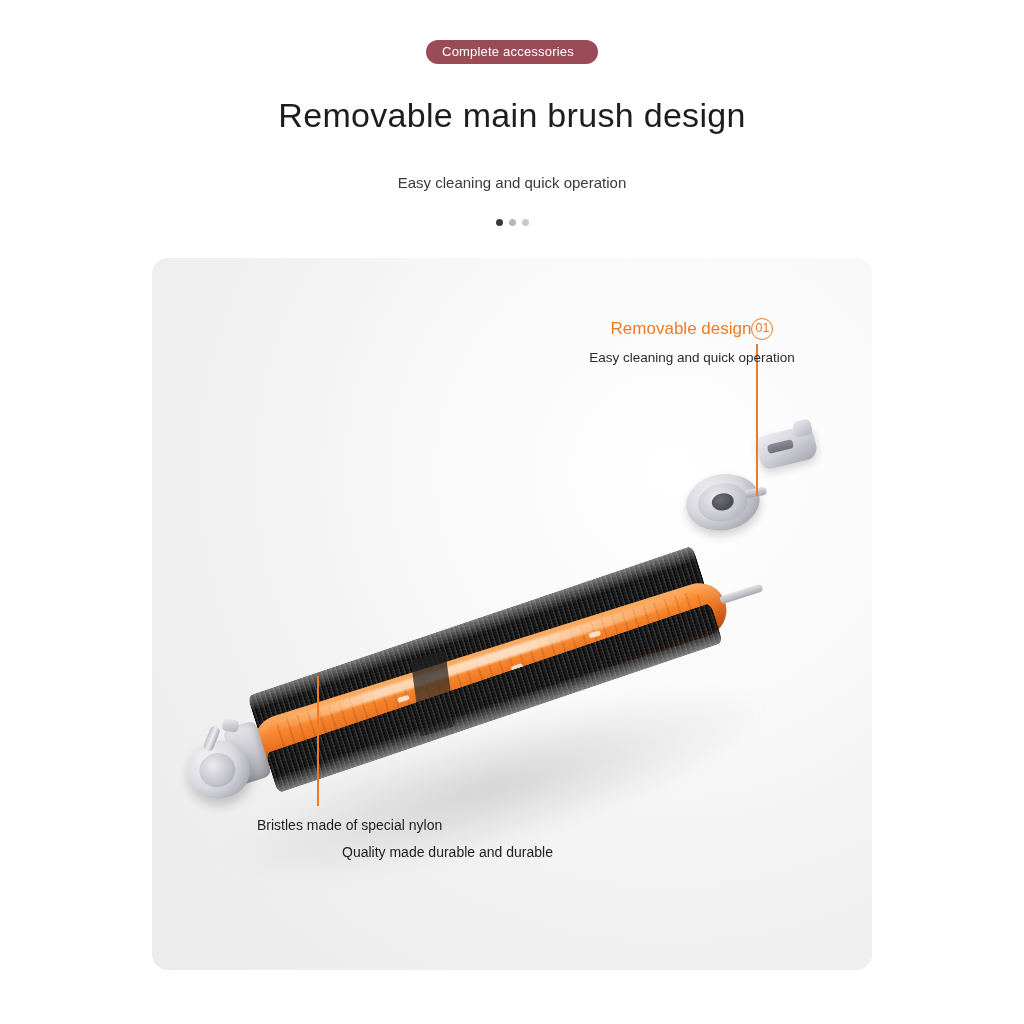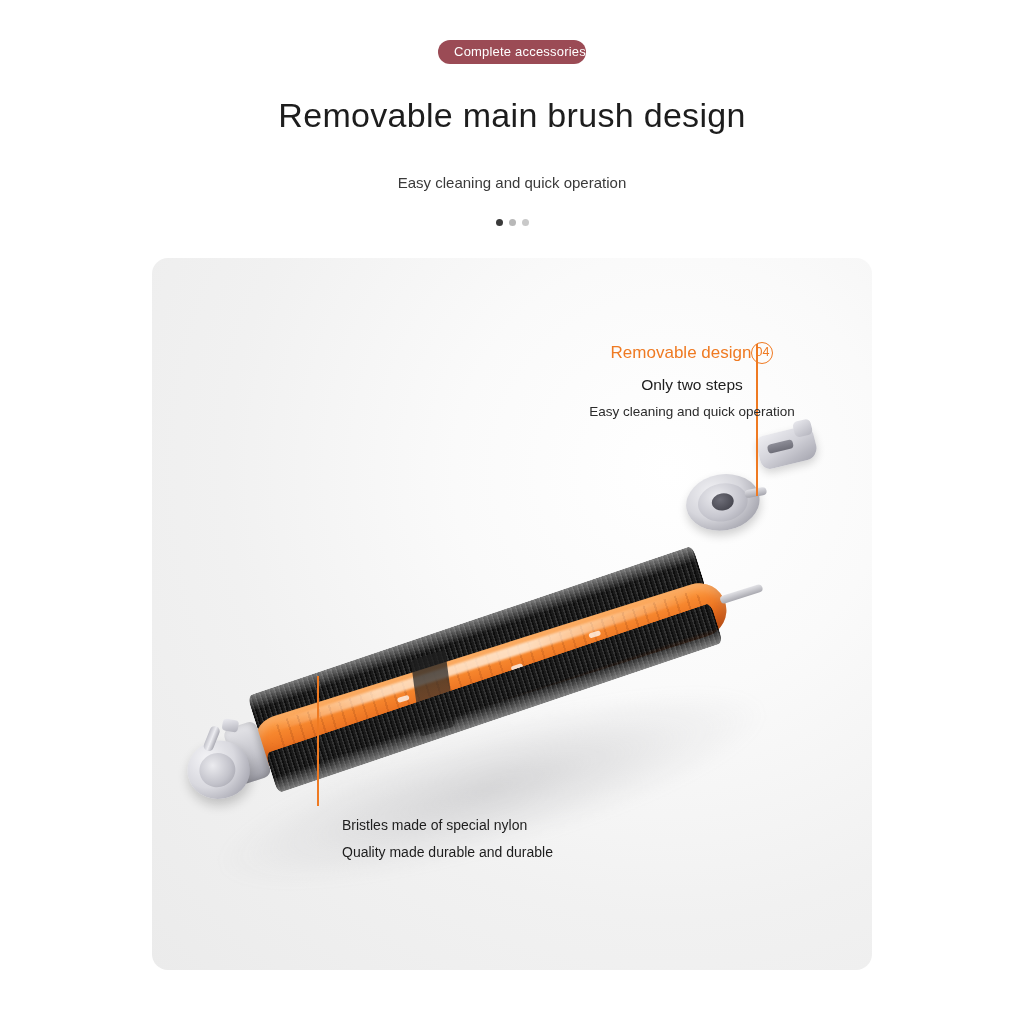--- a/index.html
+++ b/index.html
@@ -29,21 +29,21 @@
     left: 0;
     width: 100%;
     text-align: center;
   }
   .badge {
     display: inline-block;
     background: #9b4b55;
     color: #ffffff;
     font-size: 13px;
     letter-spacing: .2px;
-    padding: 5px 0 6px 16px;
+    padding: 5px 24px 6px 16px;
     border-radius: 13px;
     line-height: 1;
   }
 
   .headline {
     position: absolute;
     top: 96px;
     left: 0;
     width: 100%;
     text-align: center;
@@ -115,21 +115,20 @@
     top: 60px;
     width: 420px;
     text-align: center;
   }
   .callout-top .title {
     font-size: 17px;
     color: #ef7a22;
     display: inline-flex;
     align-items: center;
     white-space: nowrap;
-    margin-top: 24px;
   }
   .num-circle {
     display: inline-flex;
     align-items: center;
     justify-content: center;
     width: 22px;
     height: 22px;
     border: 1.4px solid #ef7a22;
     border-radius: 50%;
     font-size: 12.5px;
@@ -165,21 +164,20 @@
     top: 545px;
     width: 520px;
   }
   .callout-bottom .title {
     font-size: 16.5px;
     color: #ef7a22;
     white-space: nowrap;
   }
   .callout-bottom .line1 {
     margin-top: 14px;
-    margin-left: 85px;
     font-size: 14px;
     color: #1d1d1d;
   }
   .callout-bottom .line2 {
     margin-top: 11px;
     margin-left: 85px;
     font-size: 14px;
     color: #1d1d1d;
   }
   .leader-bottom {
@@ -487,23 +485,22 @@
         <div class="inner"></div>
         <div class="shaft"></div>
         <div class="nub"></div>
       </div>
     </div>
 
     <div class="leader-top"></div>
     <div class="callout-top">
       <div class="title">
         <span>Removable design</span>
-        <span class="num-circle">04</span>
+        <span class="num-circle">01</span>
       </div>
-      <div class="line1">Only two steps</div>
       <div class="line2">Easy cleaning and quick operation</div>
     </div>
 
     <div class="leader-bottom"></div>
     <div class="callout-bottom">
       <div class="line1">Bristles made of special nylon</div>
       <div class="line2">Quality made durable and durable</div>
     </div>
 
   </div>

